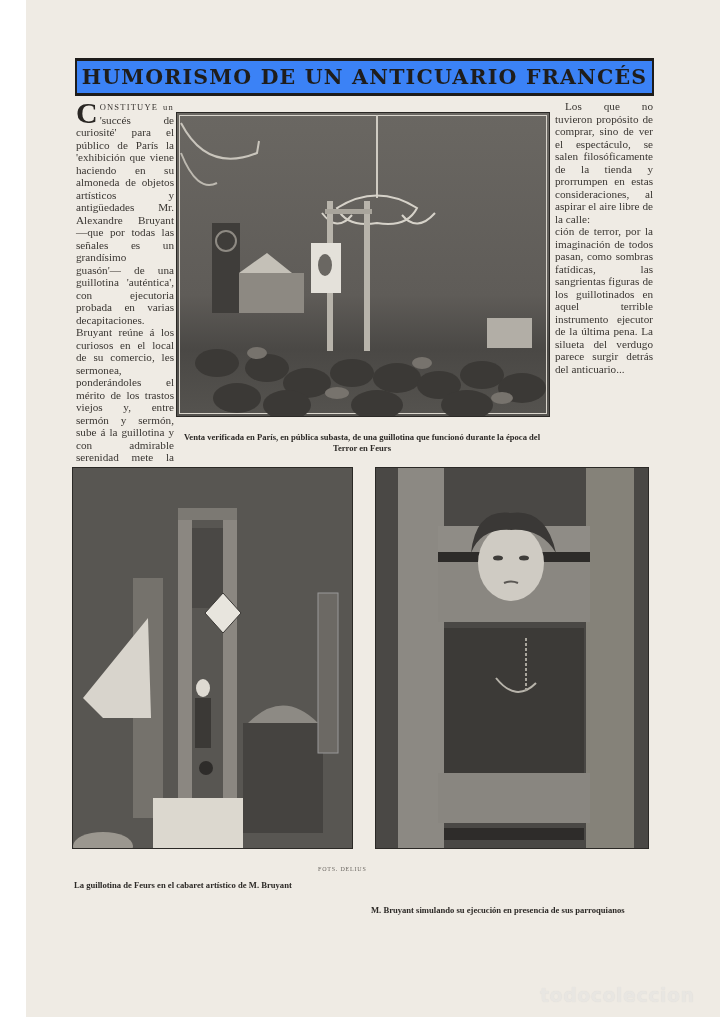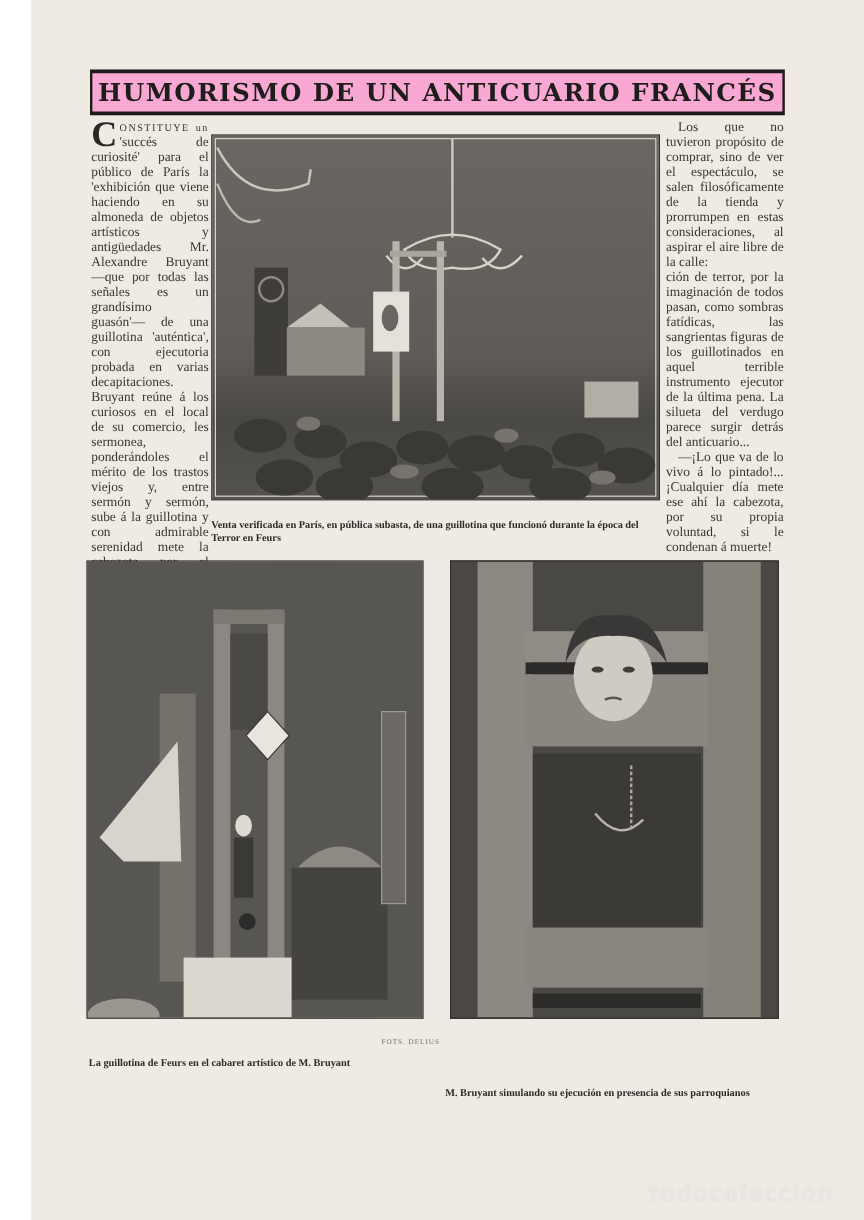--- a/index.html
+++ b/index.html
@@ -1,32 +1,32 @@
 <!DOCTYPE html>
 <html><head>
 <meta charset="utf-8">
 <style>
   html,body{margin:0;padding:0;}
   body{width:720px;height:1017px;background:#ffffff;position:relative;overflow:hidden;font-family:"DejaVu Serif","Liberation Serif",serif;color:#2a2724;}
   .paper{position:absolute;left:26px;top:0;width:694px;height:1017px;background:#efebe4;}
-  .title-box{position:absolute;left:75px;top:58px;width:575px;height:32px;border:2px solid #1e1c1a;border-top-width:3px;border-bottom-width:3px;background:#f9a8d4;display:flex;align-items:center;justify-content:center;}
+  .title-box{position:absolute;left:75px;top:58px;width:575px;height:32px;border:2px solid #1e1c1a;border-top-width:3px;border-bottom-width:3px;background:#3b82f6;display:flex;align-items:center;justify-content:center;}
   .title{font-family:"DejaVu Serif","Liberation Serif",serif;font-weight:bold;font-size:20.5px;letter-spacing:1.2px;color:#1f1d1b;white-space:nowrap;}
   .col{position:absolute;font-family:"Liberation Serif","DejaVu Serif",serif;font-size:11.2px;line-height:12.5px;color:#3a3632;text-align:justify;}
   .col-left{left:76px;top:100px;width:98px;}
   .col-right{left:555px;top:100px;width:98px;}
   .dropcap{float:left;font-size:30px;line-height:24px;margin:1px 2px 0 0;font-weight:bold;color:#2a2724;}
   .smallcaps{font-size:8.5px;letter-spacing:1.2px;}
   .para{margin:0;}
   .indent{text-indent:10px;}
   .photo{position:absolute;border:1.5px solid #2b2926;outline:1px solid #d9d5cc;outline-offset:-4px;overflow:hidden;}
   .photo-top{left:176px;top:112px;width:372px;height:303px;background:linear-gradient(180deg,#6a6762 0%,#5f5c58 60%,#4a4845 78%,#55534f 100%);}
   .photo-bl{left:72px;top:467px;width:279px;height:380px;background:linear-gradient(90deg,#5a5855 0%,#6b6864 35%,#4e4c49 60%,#5c5a56 100%);}
   .photo-br{left:375px;top:467px;width:272px;height:380px;background:#4d4b48;}
   .caption{position:absolute;font-family:"Liberation Serif","DejaVu Serif",serif;font-weight:bold;font-size:8.6px;color:#2c2926;white-space:nowrap;}
-  .cap-top{left:176px;top:432px;width:372px;line-height:10.5px;white-space:normal;}
+  .cap-top{left:176px;top:432px;width:372px;text-align:center;line-height:10.5px;white-space:normal;}
   .cap-bl{left:74px;top:880px;}
   .cap-credit{left:318px;top:866px;font-size:6px;letter-spacing:0.8px;font-weight:normal;color:#6d6964;}
   .cap-br{left:371px;top:905px;}
   .watermark{position:absolute;left:540px;top:984px;font-family:"DejaVu Sans","Liberation Sans",sans-serif;font-weight:bold;font-size:19px;color:#e8e6e2;letter-spacing:0.5px;text-shadow:0 0 1px #dcd9d4;}
   
   .abs{position:absolute;}
 </style>
 </head>
 <body>
 
@@ -87,21 +87,20 @@
     </g>
     <rect x="310" y="205" width="45" height="30" fill="#b2aea6"></rect>
   </svg>
 </div>
 
 <div class="caption cap-top">Venta verificada en París, en pública subasta, de una guillotina que funcionó durante la época del Terror en Feurs</div>
 
 <div class="col col-right">
   <p class="para indent">Los que no tuvieron propósito de comprar, sino de ver el espectáculo, se salen filosóficamente de la tienda y prorrumpen en estas consideraciones, al aspirar el aire libre de la calle:</p>
   <p class="para">ción de terror, por la imaginación de todos pasan, como sombras fatídicas, las sangrientas figuras de los guillotinados en aquel terrible instrumento ejecutor de la última pena. La silueta del verdugo parece surgir detrás del anticuario...</p>
-  <p class="para indent">—¡Lo que va de lo vivo á lo pintado!... ¡Cualquier día mete ese ahí la cabezota, por su propia voluntad, si le condenan á muerte!</p>
 </div>
 
 <div class="photo photo-bl">
   <svg class="abs" style="left:0;top:0" width="279" height="380" viewBox="0 0 279 380">
     <rect x="0" y="0" width="279" height="380" fill="#585652"></rect>
     <rect x="60" y="110" width="30" height="240" fill="#75726c"></rect>
     <polygon points="10,230 75,150 78,250 30,250" fill="#d8d4cc"></polygon>
 
     <rect x="105" y="40" width="14" height="300" fill="#8b8781"></rect>
     <rect x="150" y="40" width="14" height="300" fill="#8b8781"></rect>

